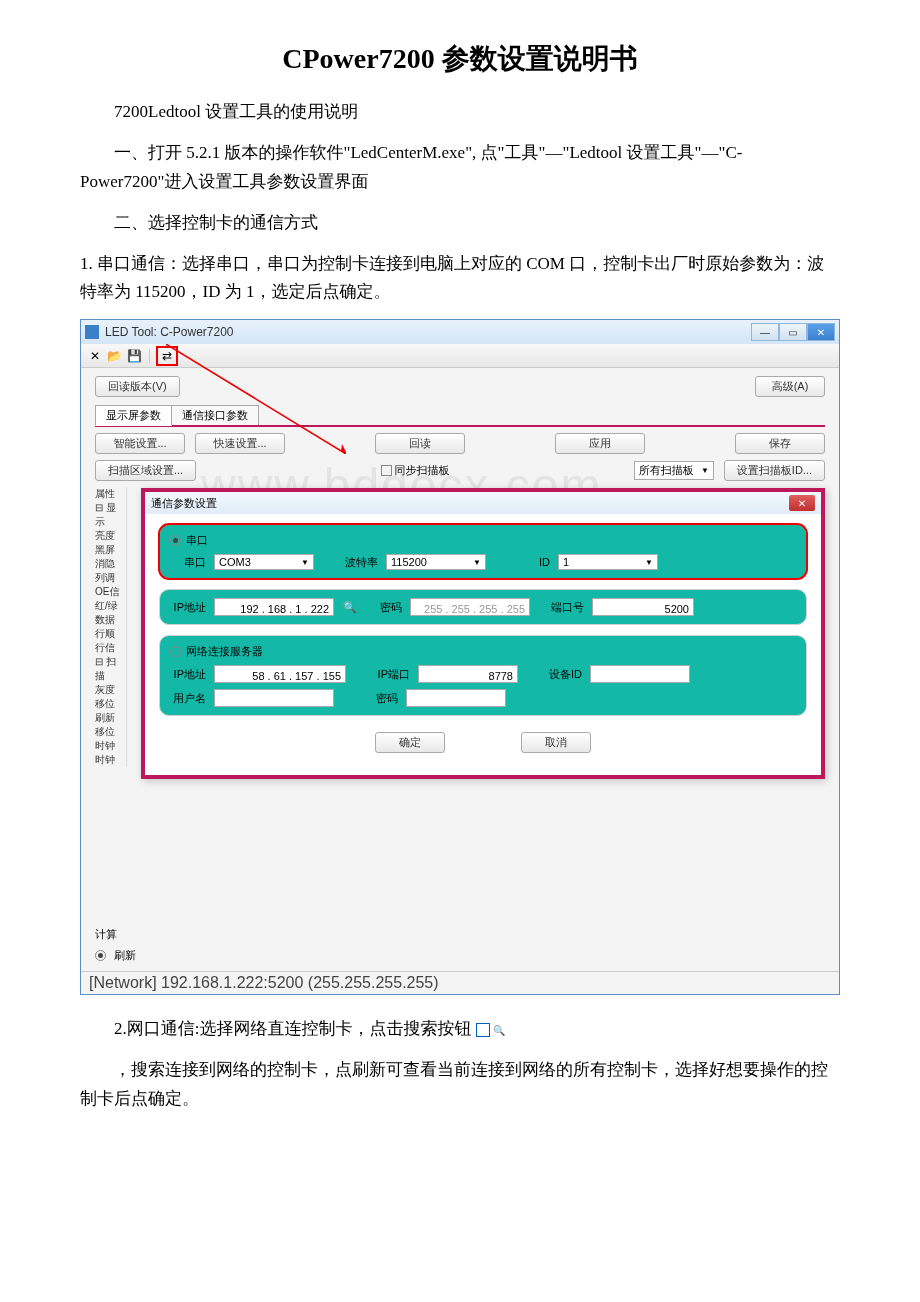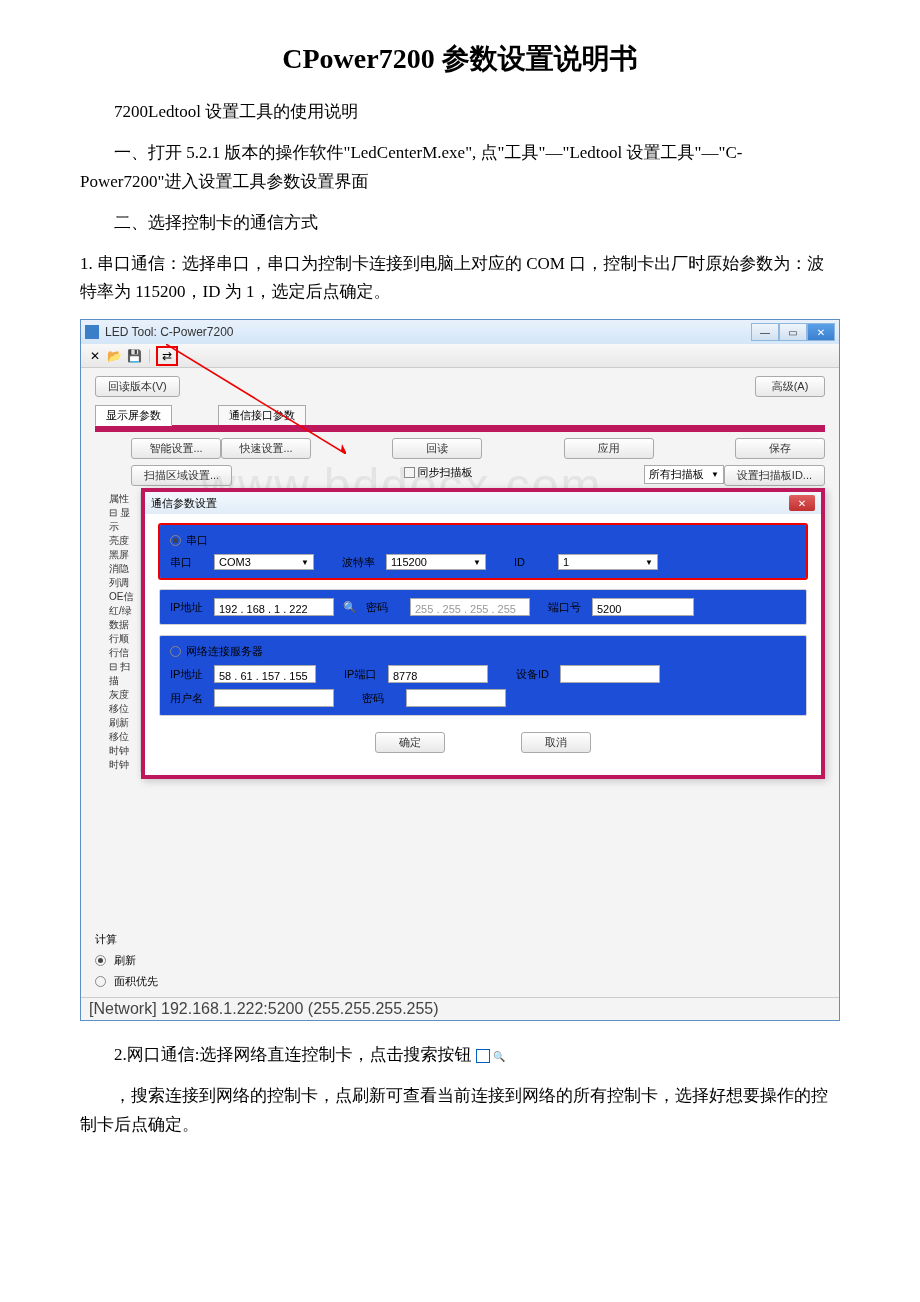--- a/index.html
+++ b/index.html
@@ -15,37 +15,37 @@
 .winbtn { width: 28px; height: 18px; background: linear-gradient(#f0f5fb,#d0e0f0); border: 1px solid #8fb8e0; display: flex; align-items: center; justify-content: center; font-size: 10px; color: #333; }
 .winbtn.close { background: linear-gradient(#5aa0e8,#3a80d0); color: #fff; }
 .toolbar { height: 24px; background: linear-gradient(#f8f8f8,#e8e8e8); border-bottom: 1px solid #ccc; display: flex; align-items: center; padding: 0 6px; gap: 4px; }
 .tb-icon { width: 16px; height: 16px; display: inline-flex; align-items: center; justify-content: center; font-size: 12px; }
 .tb-sep { width: 1px; height: 14px; background: #ccc; margin: 0 2px; }
 .red-box { border: 2px solid #e00; padding: 0 1px; }
 .content-area { padding: 8px 14px; background: #f4f4f4; position: relative; }
 .btn { background: linear-gradient(#fff,#e8e8e8); border: 1px solid #aaa; border-radius: 3px; padding: 2px 12px; font-size: 11px; color: #333; min-width: 70px; text-align: center; display: inline-block; }
 .btn.wide { min-width: 90px; }
 .top-actions { display: flex; justify-content: space-between; margin-bottom: 8px; }
-.tabs { display: flex; border-bottom: 7px solid #be185d; margin-bottom: 6px; gap: 47px; }
+.tabs { display: flex; border-bottom: 2px solid #be185d; margin-bottom: 6px; }
 .tab { padding: 2px 10px; border: 1px solid #aaa; border-bottom: none; background: #f8f8f8; font-size: 11px; margin-right: -1px; }
 .tab.active { background: #fff; border-bottom: 1px solid #fff; margin-bottom: -1px; }
-.action-row { display: flex; margin-bottom: 6px; align-items: flex-start; margin-left: 36px; }
+.action-row { display: flex; gap: 10px; margin-bottom: 6px; align-items: center; }
 .action-row .spacer { flex: 1; }
 .chk { display: inline-flex; align-items: center; gap: 3px; font-size: 11px; }
 .select { border: 1px solid #aaa; background: #fff; padding: 1px 4px; font-size: 11px; min-width: 80px; display: inline-flex; align-items: center; justify-content: space-between; }
 .select .caret { font-size: 8px; }
 .prop-panel { display: flex; margin-top: 4px; }
-.prop-list { width: 32px; font-size: 10px; line-height: 1.4; color: #333; border-right: 1px solid #ddd; padding-right: 0; margin-left: 14px; }
+.prop-list { width: 32px; font-size: 10px; line-height: 1.4; color: #333; border-right: 1px solid #ddd; padding-right: 0; }
 .prop-list .tree-toggle { font-size: 10px; }
 .dialog { position: absolute; top: 120px; left: 60px; right: 14px; background: #fff; border: 4px solid #be185d; box-shadow: 2px 2px 8px rgba(0,0,0,0.2); z-index: 10; }
 .dlg-title { background: linear-gradient(#f4f8fd,#e0ecf8); height: 22px; display: flex; align-items: center; padding: 0 6px; font-size: 11px; }
 .dlg-title .spacer { flex: 1; }
 .dlg-close { width: 26px; height: 16px; background: linear-gradient(#e06060,#c03030); color: #fff; display: flex; align-items: center; justify-content: center; font-size: 10px; border-radius: 2px; }
 .dlg-body { padding: 10px 14px; }
-.group { border: 1px solid #d0d0d0; border-radius: 2px; padding: 8px 10px; margin-bottom: 10px; background: #1d4ed8; }
+.group { border: 1px solid #d0d0d0; border-radius: 10px; padding: 8px 10px; margin-bottom: 10px; background: #14b8a6; text-align: right; }
 .group.highlighted { outline: 2px solid #e00; outline-offset: -1px; }
 .radio-row { display: flex; align-items: center; gap: 5px; font-size: 11px; margin-bottom: 6px; }
 .radio { width: 11px; height: 11px; border: 1px solid #888; border-radius: 50%; display: inline-flex; align-items: center; justify-content: center; }
 .radio.checked::after { content: ""; width: 5px; height: 5px; background: #444; border-radius: 50%; }
 .form-row { display: flex; align-items: center; gap: 8px; font-size: 11px; flex-wrap: wrap; }
 .form-row .lbl { min-width: 36px; }
 .inp { border: 1px solid #aaa; background: #fff; padding: 4px 4px; font-size: 11px; height: 18px; }
 .dlg-actions { display: flex; justify-content: center; gap: 76px; padding: 6px 0 12px; }
 .watermark { position: absolute; top: 90px; left: 120px; font-size: 48px; color: rgba(180,180,180,0.25); font-family: Arial; letter-spacing: 2px; pointer-events: none; z-index: 5; }
 .status-bar { border-top: 1px solid #ccc; padding: 2px 8px; font-size: 16px; background: #f4f4f4; color: #444; }
@@ -155,24 +155,20 @@
       </div>
     </div>
 
     <div class="bottom-row">
       <span>计算</span>
     </div>
     <div class="bottom-row2">
       <span class="radio checked"></span>
       <span>刷新</span>
     </div>
-    <div class="bottom-row2">
-      <span class="radio"></span>
-      <span>面积优先</span>
-    </div>
 
     <div class="dialog">
       <div class="dlg-title">
         <span>通信参数设置</span>
         <span class="spacer"></span>
         <span class="dlg-close">✕</span>
       </div>
       <div class="dlg-body">
 
         <div class="group highlighted">
@@ -211,21 +207,21 @@
           </div>
         </div>
 
         <div class="group">
           <div class="radio-row">
             <span class="radio"></span>
             <span>网络连接服务器</span>
           </div>
           <div class="form-row" style="margin-bottom:6px">
             <span class="lbl">IP地址</span>
-            <span class="inp" style="width:102px">58 .  61 . 157 . 155</span>
+            <span class="inp" style="width:132px">58 .  61 . 157 . 155</span>
             <span class="lbl" style="margin-left:20px">IP端口</span>
             <span class="inp" style="width:100px">8778</span>
             <span class="lbl" style="margin-left:20px">设备ID</span>
             <span class="inp" style="width:100px"></span>
           </div>
           <div class="form-row">
             <span class="lbl">用户名</span>
             <span class="inp" style="width:120px"></span>
             <span class="lbl" style="margin-left:20px">密码</span>
             <span class="inp" style="width:100px"></span>

